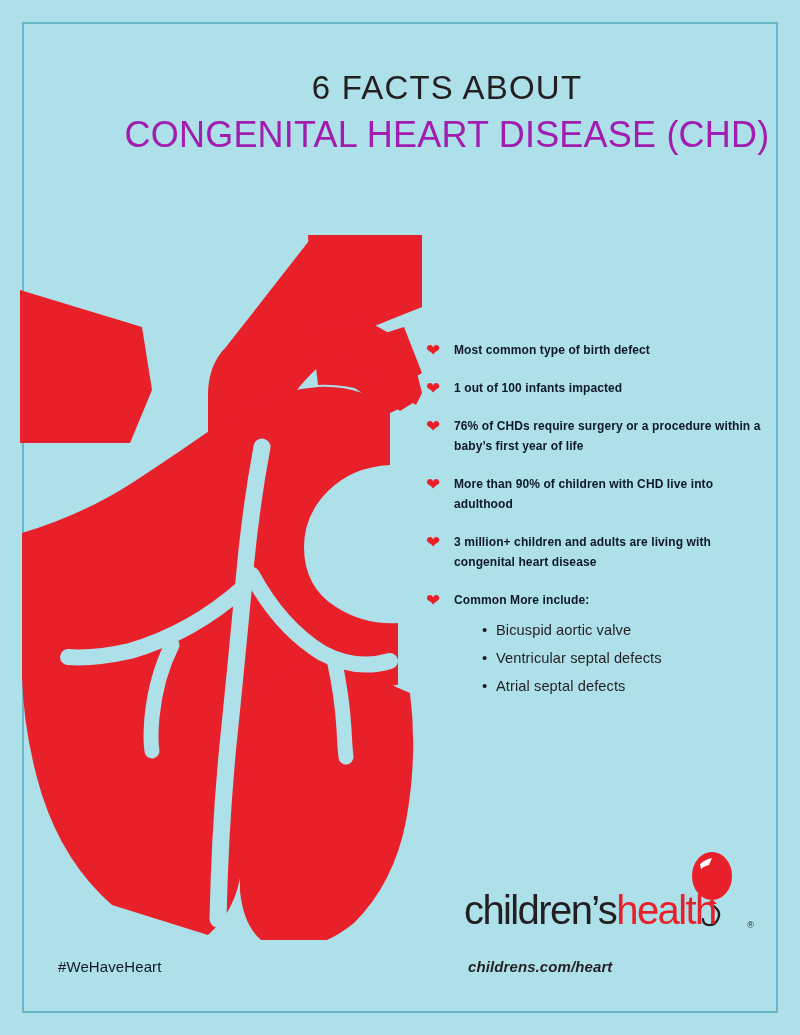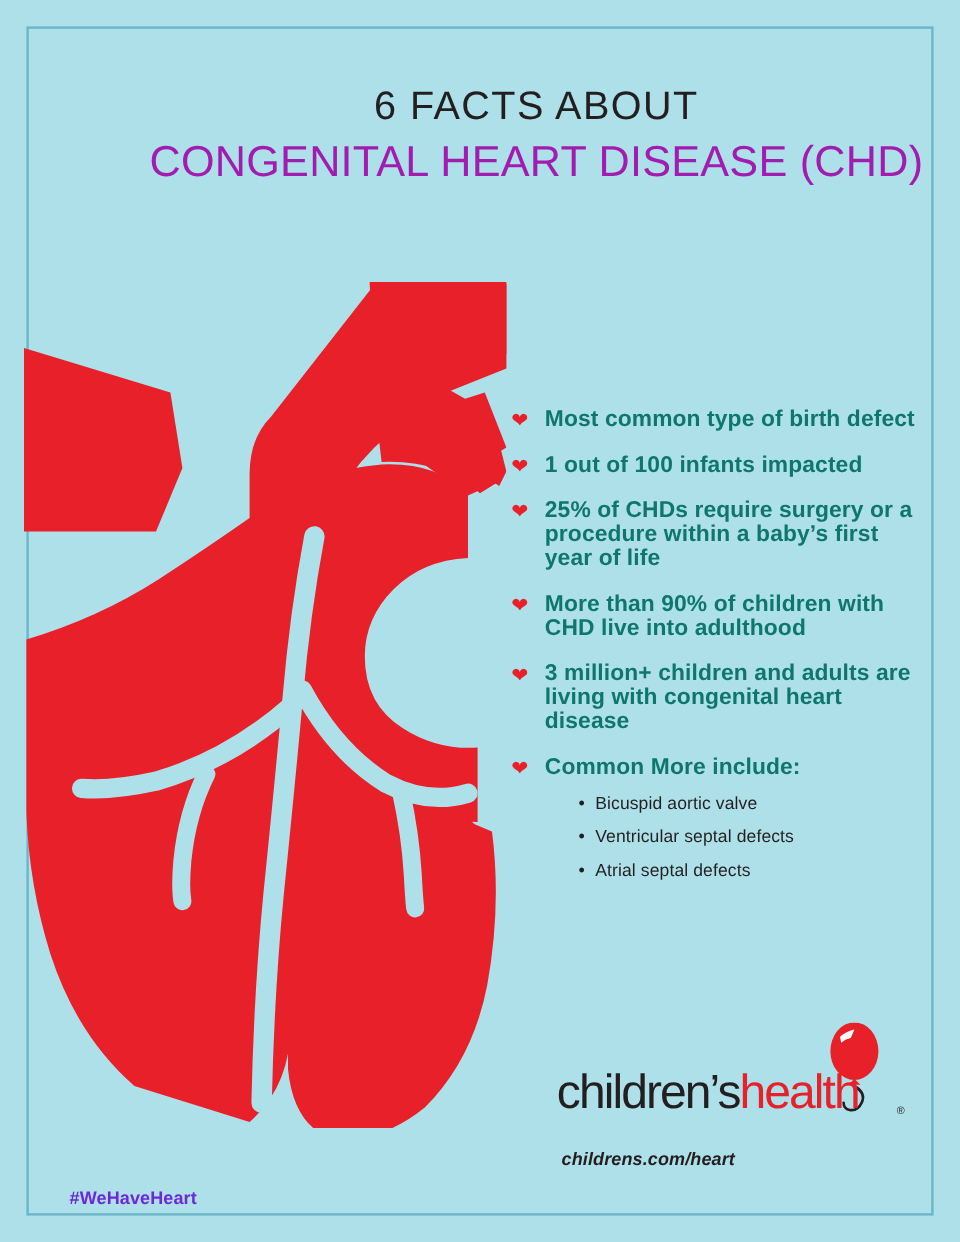--- a/index.html
+++ b/index.html
@@ -86,23 +86,23 @@
     left: 0;
     top: 3px;
     width: 16px;
     height: 15px;
     color: #e8202a;
     font-size: 17px;
     line-height: 15px;
   }
   .fact-text {
     display: block;
-    font-size: 19px;
+    font-size: 12px;
     font-weight: bold;
-    color: #0f766e;
+    color: #0f172a;
     line-height: 20px;
     letter-spacing: 0.1px;
   }
   #sub-list {
     list-style: none;
     margin: 6px 0 0 0;
     padding: 0 0 0 28px;
   }
   #sub-list li {
     position: relative;
@@ -160,24 +160,23 @@
     font-size: 9px;
     color: #231f20;
   }
 
   
   #footer-hashtag {
     position: absolute;
     left: 58px;
     top: 958px;
     font-size: 15px;
-    font-weight: bold;
-    color: #6d28d9;
+    font-weight: normal;
+    color: #0f172a;
     letter-spacing: 0.1px;
-    margin-top: 32px;
   }
   #footer-url {
     position: absolute;
     left: 468px;
     top: 958px;
     font-size: 15px;
     font-weight: bold;
     color: #231f20;
     letter-spacing: 0.1px;
     font-style: italic;
@@ -271,21 +270,21 @@
       <span class="fact-text">Most common type of birth defect</span>
     </div>
 
     <div class="fact">
       <span class="fact-heart">❤</span>
       <span class="fact-text">1 out of 100 infants impacted</span>
     </div>
 
     <div class="fact">
       <span class="fact-heart">❤</span>
-      <span class="fact-text">25% of CHDs require surgery or a procedure within a baby’s first year of life</span>
+      <span class="fact-text">76% of CHDs require surgery or a procedure within a baby’s first year of life</span>
     </div>
 
     <div class="fact">
       <span class="fact-heart">❤</span>
       <span class="fact-text">More than 90% of children with CHD live into adulthood</span>
     </div>
 
     <div class="fact">
       <span class="fact-heart">❤</span>
       <span class="fact-text">3 million+ children and adults are living with congenital heart disease</span>

